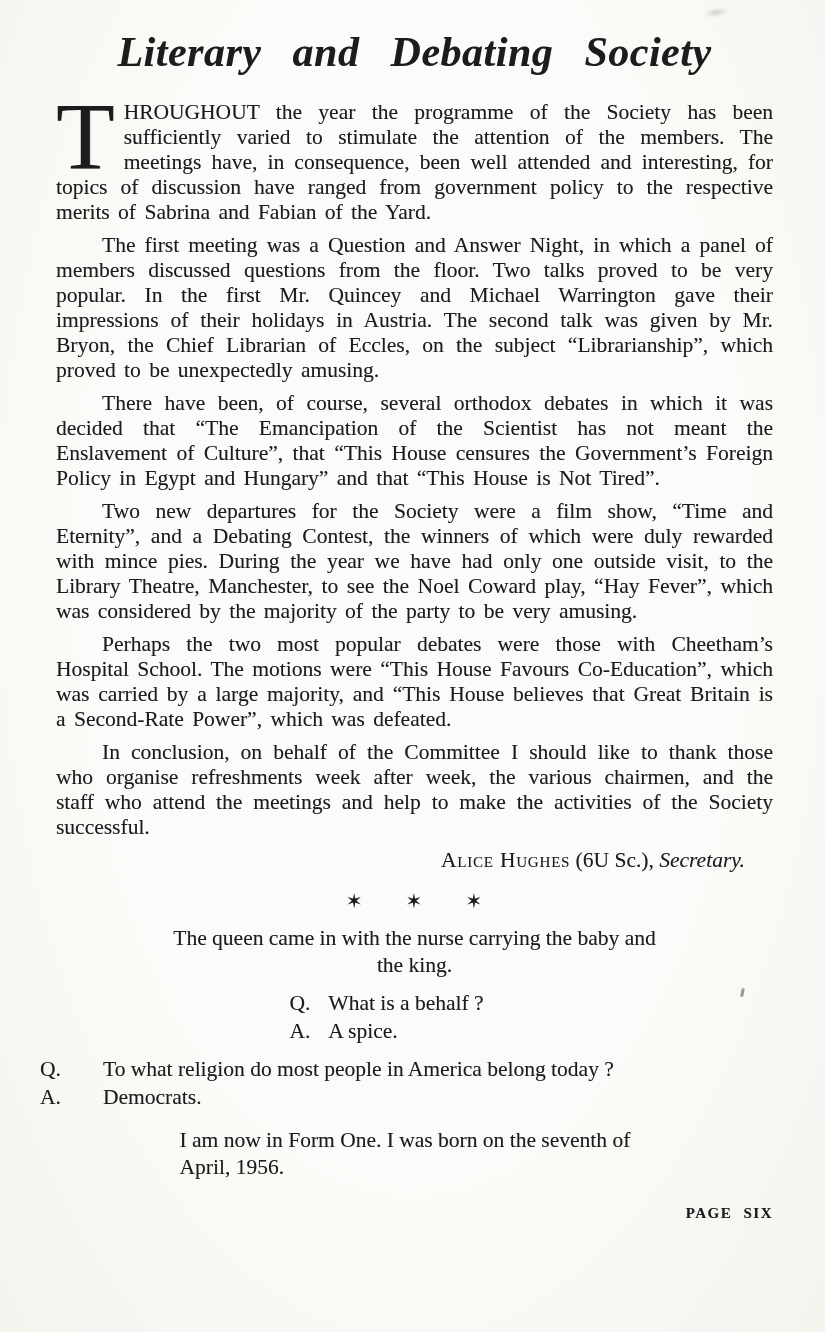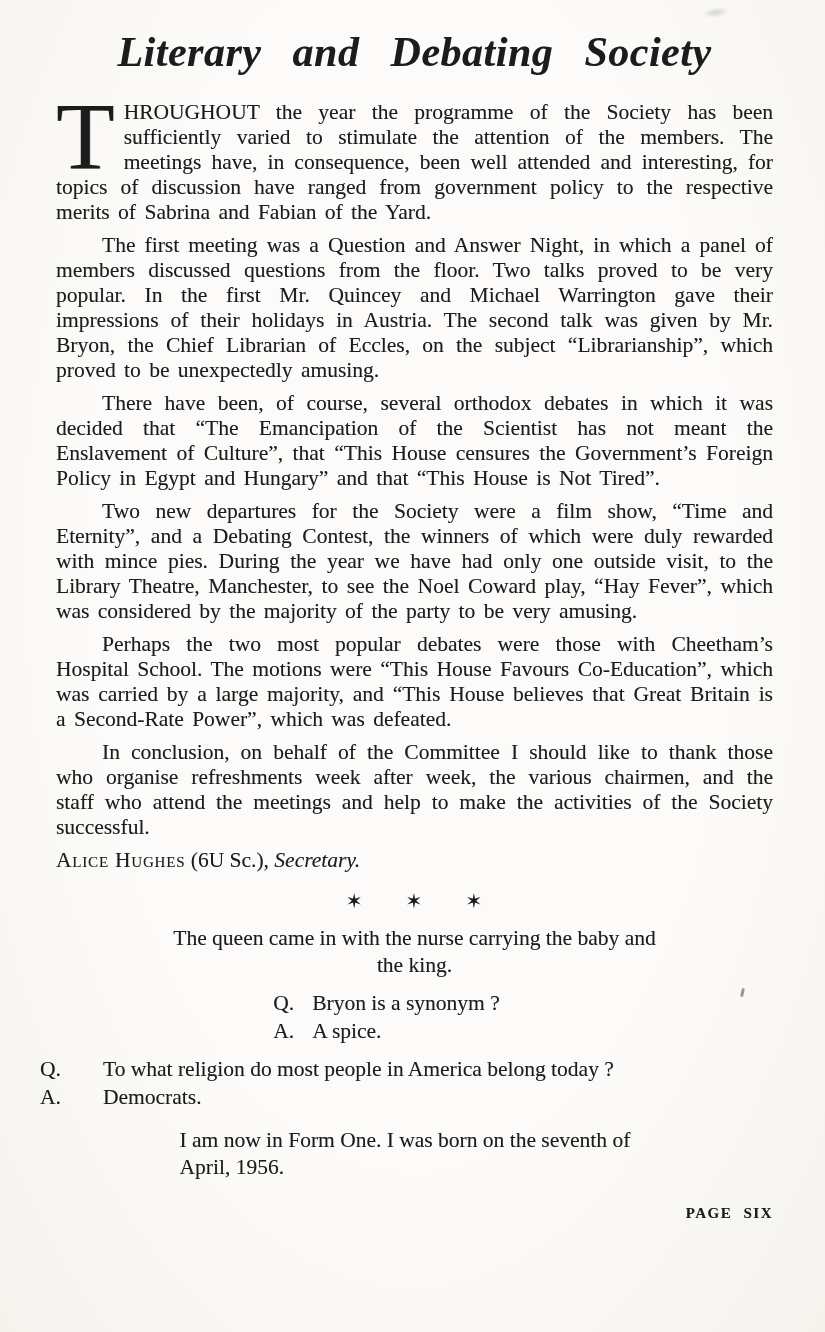--- a/index.html
+++ b/index.html
@@ -43,20 +43,21 @@
   .para-indent { text-indent: 46px; }
   .drop-cap {
     float: left;
     font-size: 96px;
     line-height: 70px;
     margin: 2px 9px 0 0;
     font-weight: 400;
     text-shadow: 0.4px 0.4px 0.5px rgba(20,20,20,0.45);
   }
   .signature {
+    text-align: right;
     font-size: 21.5px;
     line-height: 25px;
     margin: 2px 28px 10px 0;
   }
   .sig-name { font-variant: small-caps; letter-spacing: 0.8px; }
   .sig-role { font-style: italic; }
   .star-divider {
     text-align: center;
     font-size: 20px;
     word-spacing: 36px;
@@ -141,21 +142,21 @@
     <span class="sig-detail">(6U Sc.),</span>
     <span class="sig-role">Secretary.</span>
   </div>
 
   <div class="star-divider">✶ ✶ ✶</div>
 
   <div class="filler queen-line">The queen came in with the nurse carrying the baby and the king.</div>
 
   <div class="filler qa qa-centered">
     <span>Q.</span>
-    <span>Bryon is a synonym ?</span>
+    <span>What is a behalf ?</span>
     <span>A.</span>
     <span>A spice.</span>
   </div>
 
   <div class="filler qa qa-left">
     <span>Q.</span>
     <span>To what religion do most people in America belong today ?</span>
     <span>A.</span>
     <span>Democrats.</span>
   </div>

